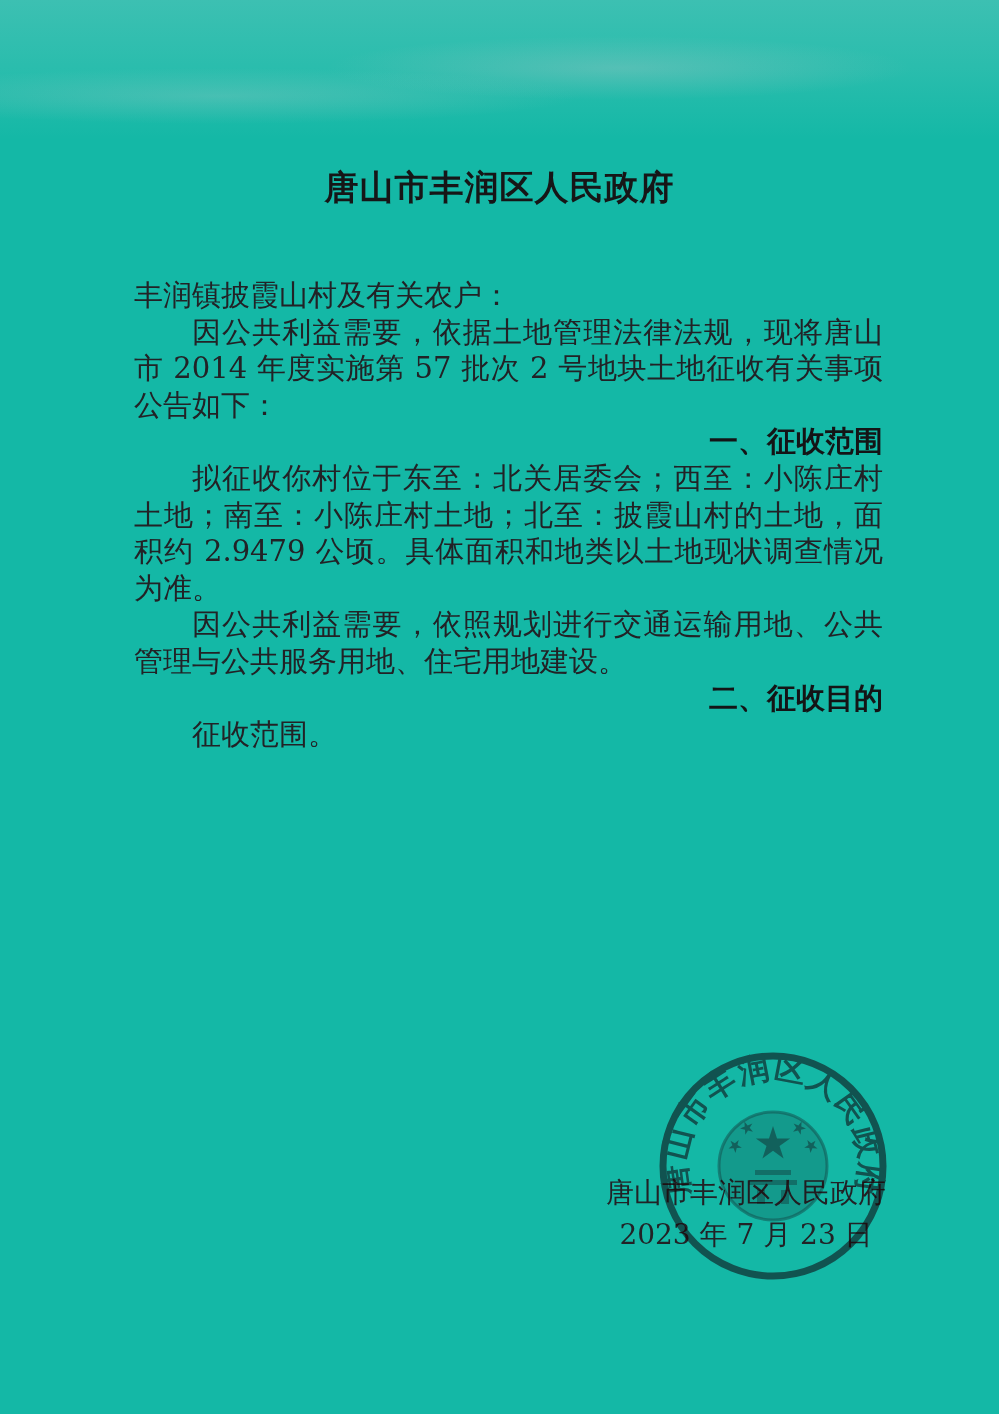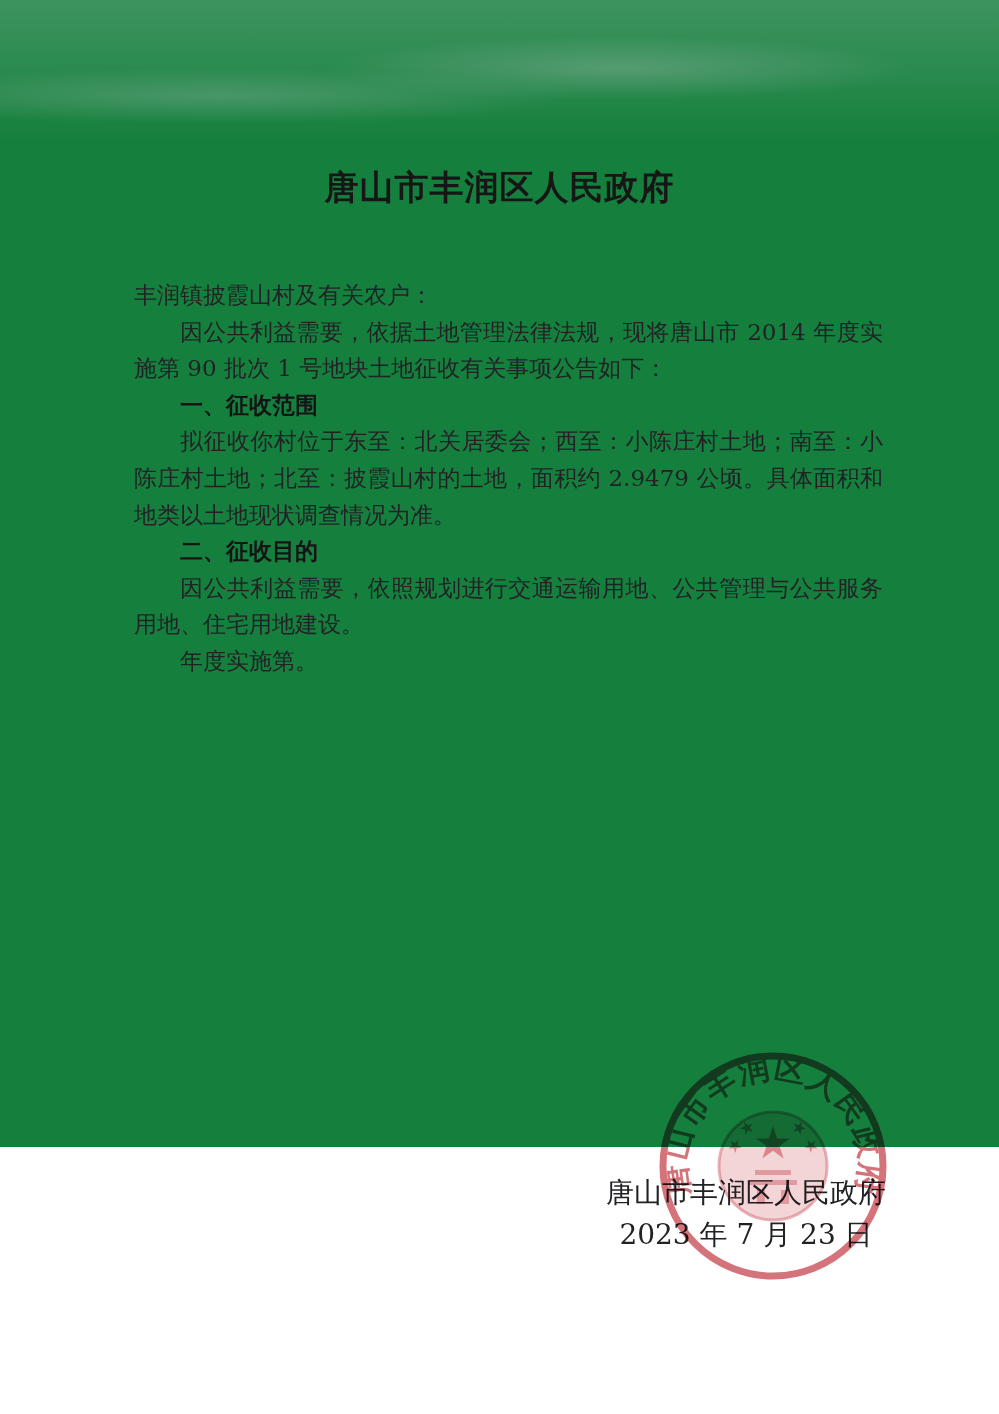--- a/index.html
+++ b/index.html
@@ -5,22 +5,22 @@
   html, body {
     margin: 0;
     padding: 0;
     width: 999px;
     height: 1414px;
     overflow: hidden;
   }
   .page {
     position: relative;
     width: 999px;
-    height: 1147px;
-    background: #15803d;
+    height: 1414px;
+    background: #14b8a6;
     font-family: "DejaVu Serif", "Liberation Serif", serif;
     color: #1d1d1f;
   }
   
   .page::before {
     content: "";
     position: absolute;
     left: 0; top: 0; right: 0;
     height: 150px;
     background:
@@ -35,34 +35,34 @@
     text-align: center;
     font-weight: bold;
     font-size: 34px;
     line-height: 47px;
     letter-spacing: 1px;
     color: #161617;
   }
 
   .body-block {
     margin: 66px 116px 0 134px;
-    font-size: 23px;
+    font-size: 29px;
     line-height: 36.6px;
   }
   .para {
     margin: 0;
     text-indent: 2em;
     text-align: justify;
     color: #222226;
   }
   .para.flush { text-indent: 0; }
   .para.heading {
     font-family: "DejaVu Sans", "Liberation Sans", sans-serif;
     font-weight: bold;
-    text-align: left;
+    text-align: right;
     color: #141416;
   }
   .para.strong {
     font-family: "DejaVu Sans", "Liberation Sans", sans-serif;
     font-weight: bold;
     color: #141416;
   }
 
   .signature-block {
     position: absolute;
@@ -94,30 +94,30 @@
 <body>
 
 <div class="page">
 
   <header class="title-block">
     <div>唐山市丰润区人民政府</div>
   </header>
 
   <main class="body-block">
     <p class="para flush">丰润镇披霞山村及有关农户：</p>
-    <p class="para">因公共利益需要，依据土地管理法律法规，现将唐山市 2014 年度实施第 90 批次 1 号地块土地征收有关事项公告如下：</p>
+    <p class="para">因公共利益需要，依据土地管理法律法规，现将唐山市 2014 年度实施第 57 批次 2 号地块土地征收有关事项公告如下：</p>
 
     <p class="para heading">一、征收范围</p>
     <p class="para">拟征收你村位于东至：北关居委会；西至：小陈庄村土地；南至：小陈庄村土地；北至：披霞山村的土地，面积约 2.9479 公顷。具体面积和地类以土地现状调查情况为准。</p>
 
+    <p class="para">因公共利益需要，依照规划进行交通运输用地、公共管理与公共服务用地、住宅用地建设。</p>
     <p class="para heading">二、征收目的</p>
-    <p class="para">因公共利益需要，依照规划进行交通运输用地、公共管理与公共服务用地、住宅用地建设。</p>
 
 
-    <p class="para">年度实施第。</p>
+    <p class="para">征收范围。</p>
   </main>
 
   <div class="signature-block">
     <div class="sig-line">唐山市丰润区人民政府</div>
     <div class="sig-line">2023 年 7 月 23 日</div>
   </div>
 
   <svg class="seal" viewBox="0 0 244 244" aria-hidden="true">
 
     <circle cx="122" cy="122" r="110" fill="none" stroke-width="7" stroke="#cf5f68"></circle>

